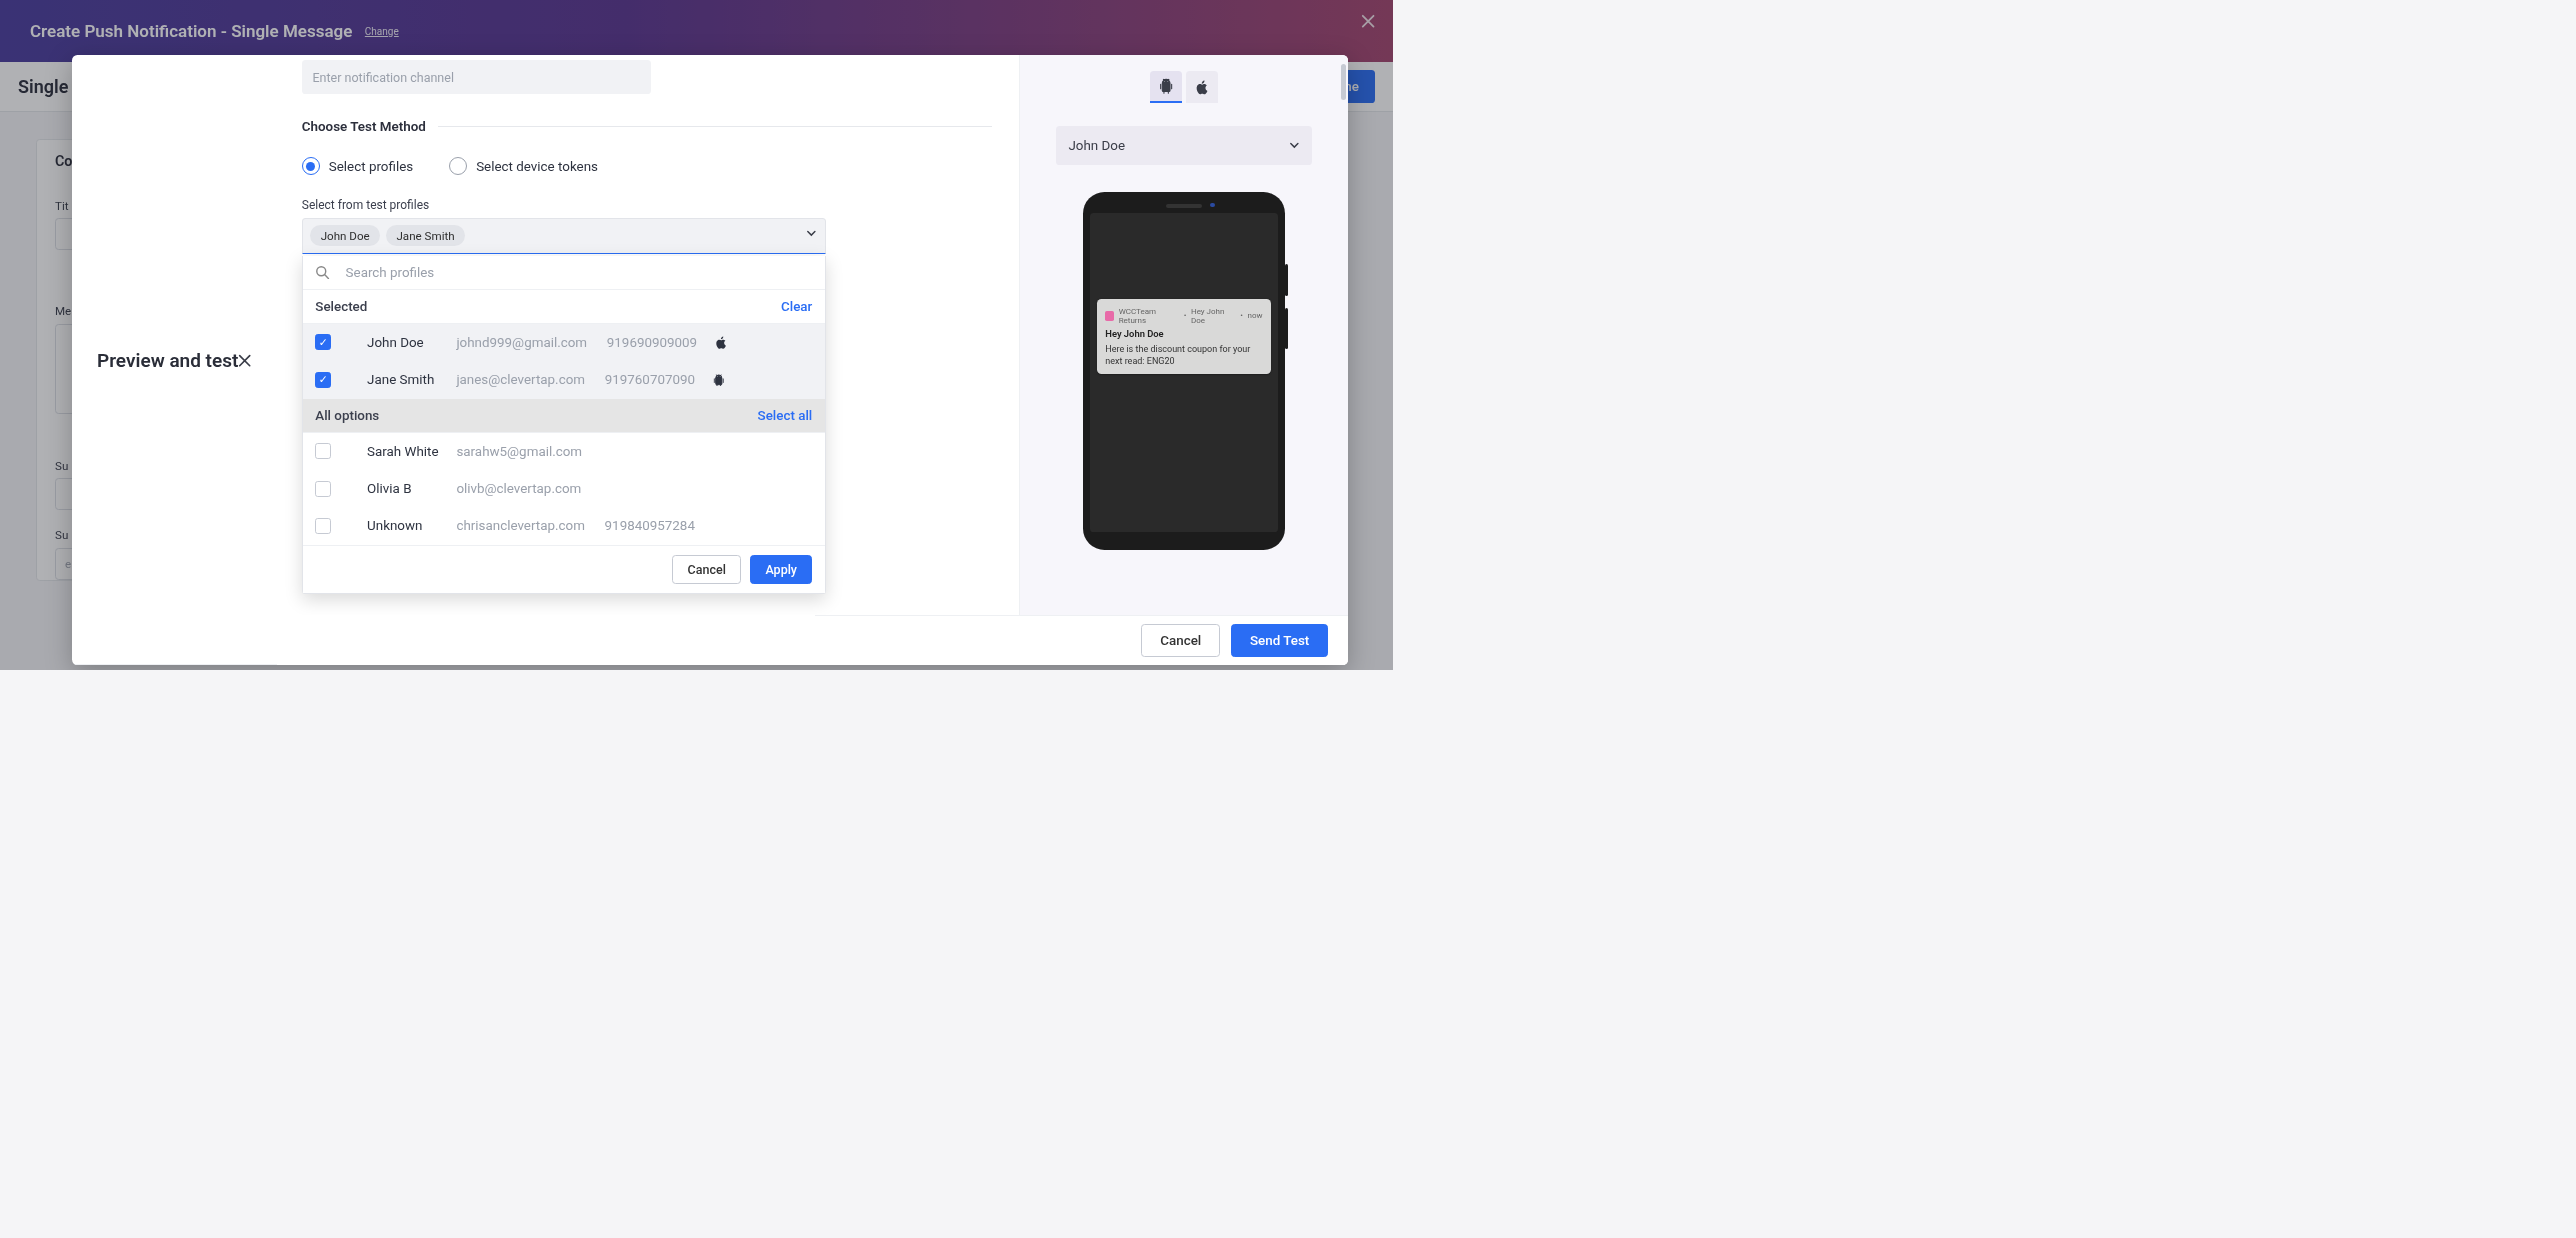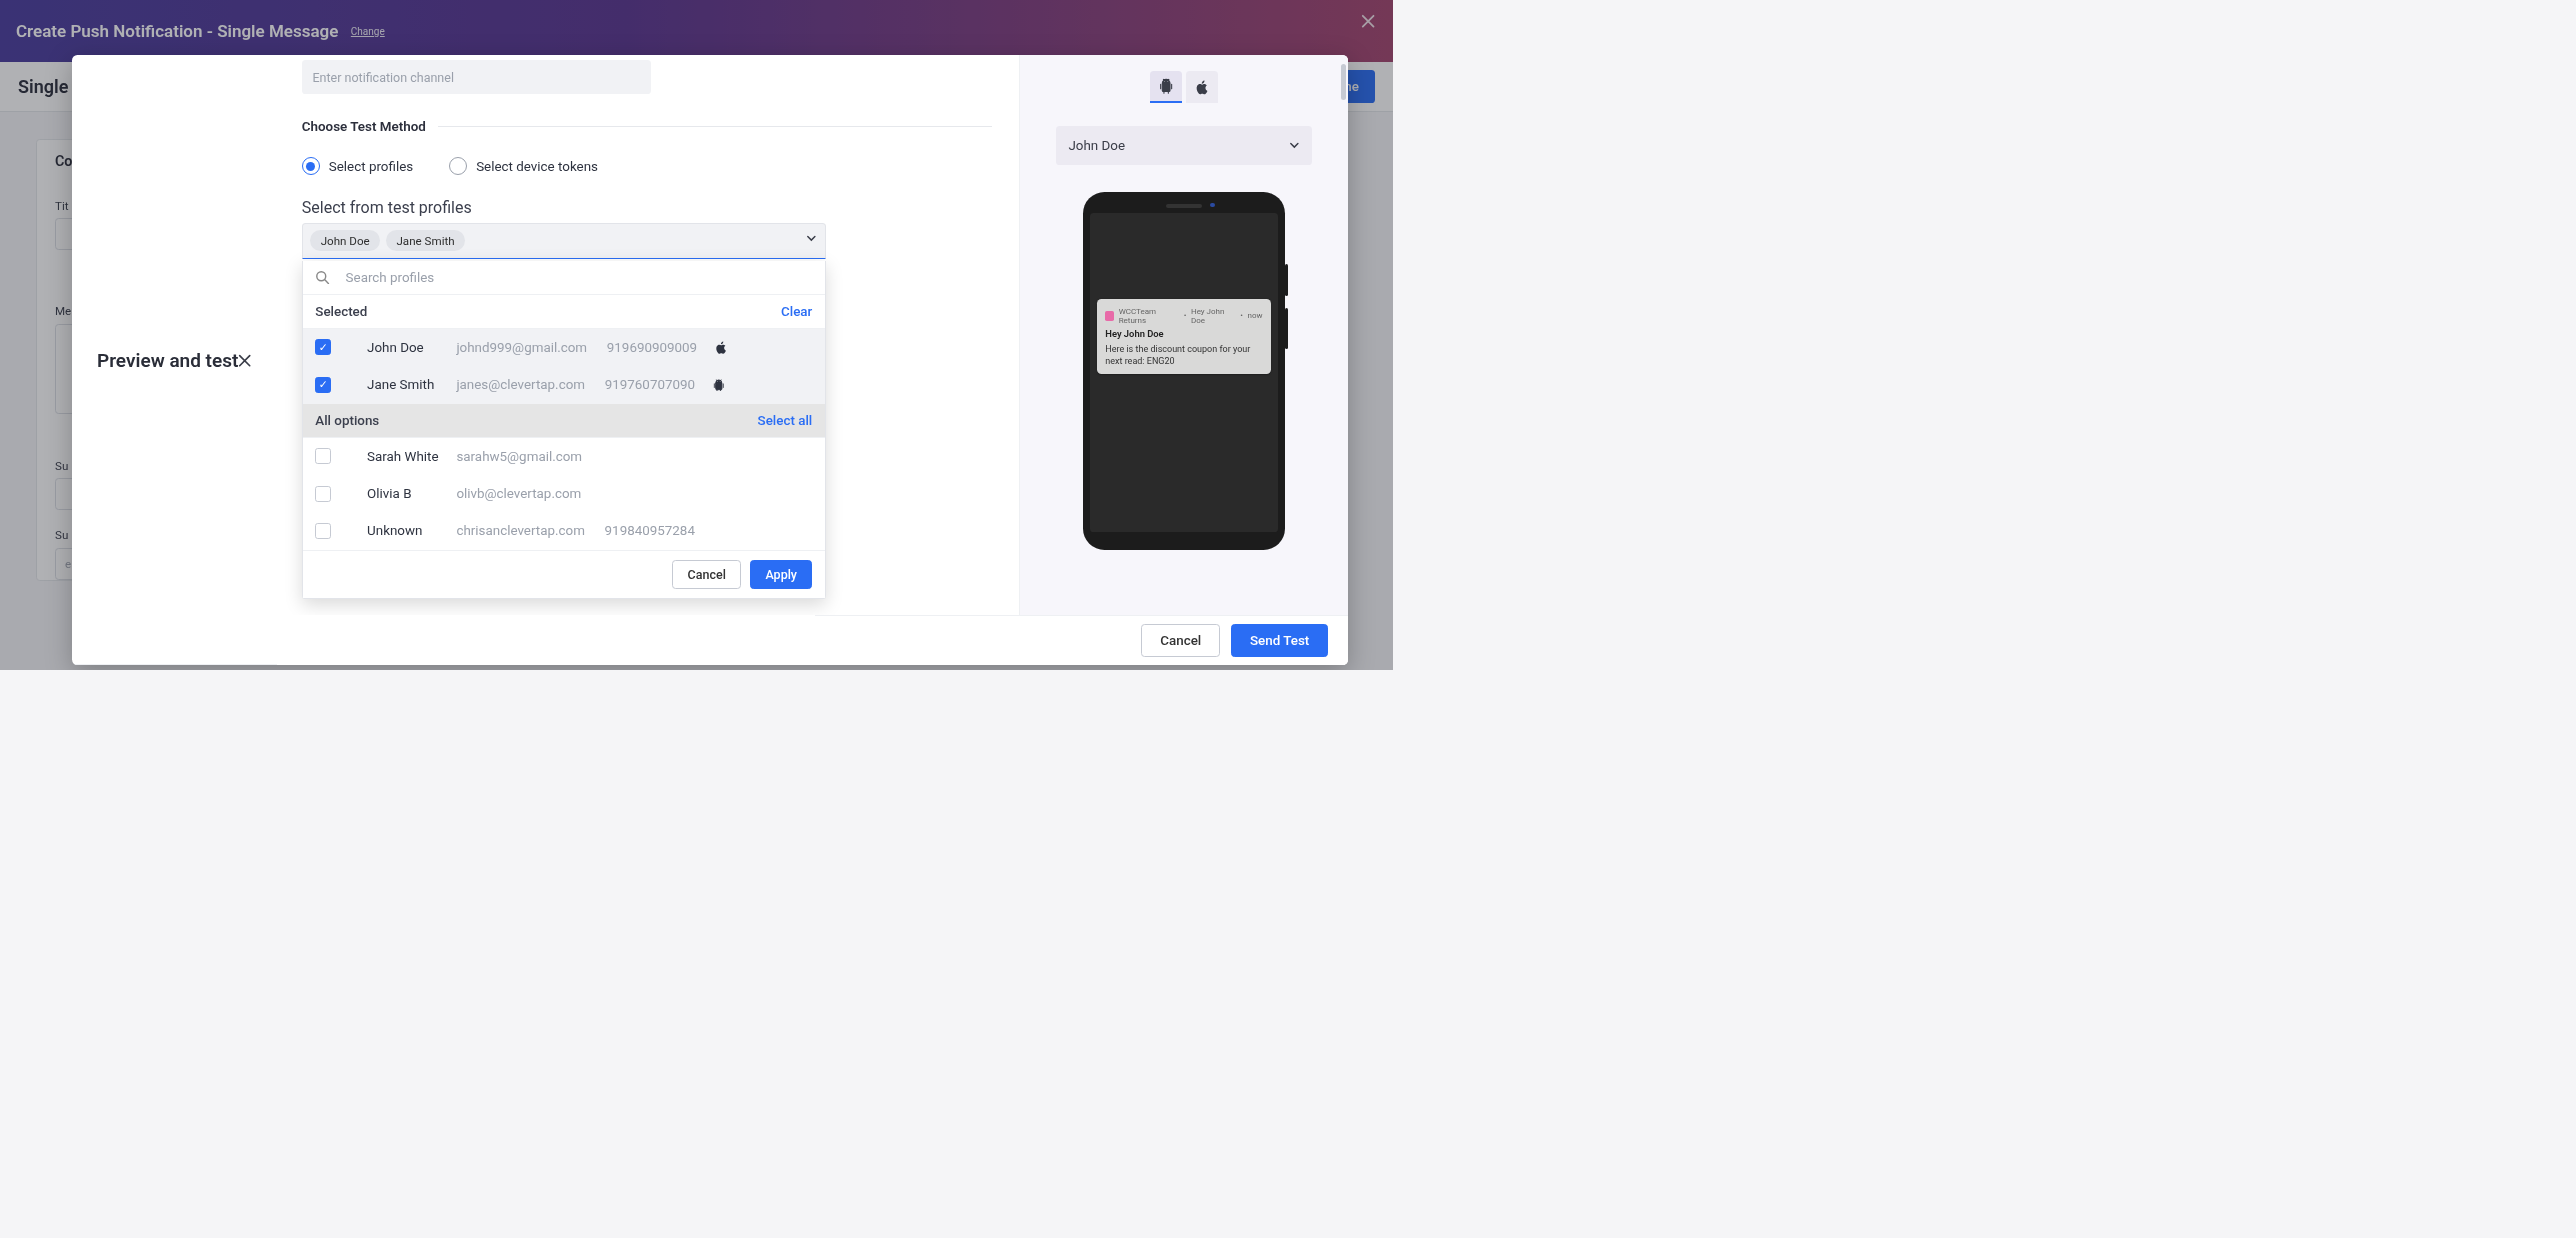--- a/index.html
+++ b/index.html
@@ -4,21 +4,21 @@
 <style>
   * { box-sizing: border-box; margin: 0; padding: 0; font-family: -apple-system, BlinkMacSystemFont, "Segoe UI", Roboto, Helvetica, Arial, sans-serif; }
   body { background: #f5f5f7; overflow: hidden; width: 1393px; height: 670px; position: relative; }
   
   
   .top-header {
     background: linear-gradient(90deg, #4a3d9e 0%, #5a3590 45%, #a4456f 100%);
     height: 62px;
     display: flex;
     align-items: center;
-    padding: 0 16px;
+    padding: 0 30px;
     color: white;
     position: relative;
   }
   .top-header-title { font-size: 17px; font-weight: 600; }
   .top-header-change { margin-left: 12.5px; font-size: 10px; text-decoration: underline; opacity: 0.9; }
   .top-header-close {
     position: absolute; right: 18px; top: 14.3px; color: white; font-size: 16px; opacity: 0.85;
   }
 
   
@@ -79,21 +79,21 @@
   }
   .radio-row { display: flex; gap: 36px; margin-top: 23px; align-items: center; }
   .radio-opt { display: flex; gap: 9px; align-items: center; font-size: 13.4px; color: #2e3340; }
   .radio-outer {
     width: 18px; height: 18px; border-radius: 50%; border: 1.8px solid #9aa0ab;
     display: flex; align-items: center; justify-content: center;
   }
   .radio-outer.checked { border-color: #2a6df4; }
   .radio-inner { width: 9px; height: 9px; border-radius: 50%; background: #2a6df4; }
   
-  .sub-label { font-size: 16px; color: #3b3f4d; margin-top: 23px; }
+  .sub-label { font-size: 12px; color: #3b3f4d; margin-top: 23px; }
   
   .multi-select {
     position: relative; margin-top: 5.4px; width: 524px;
   }
   .multi-select-field {
     background: #f1f2f5; border: 0.9px solid #e2e4e9; border-bottom: 1.8px solid #2a6df4;
     border-radius: 3.6px 3.6px 0 0; min-height: 36px;
     display: flex; align-items: center; padding: 3.6px 27px 3.6px 7.2px; gap: 5.4px;
   }
   .ms-chip {

